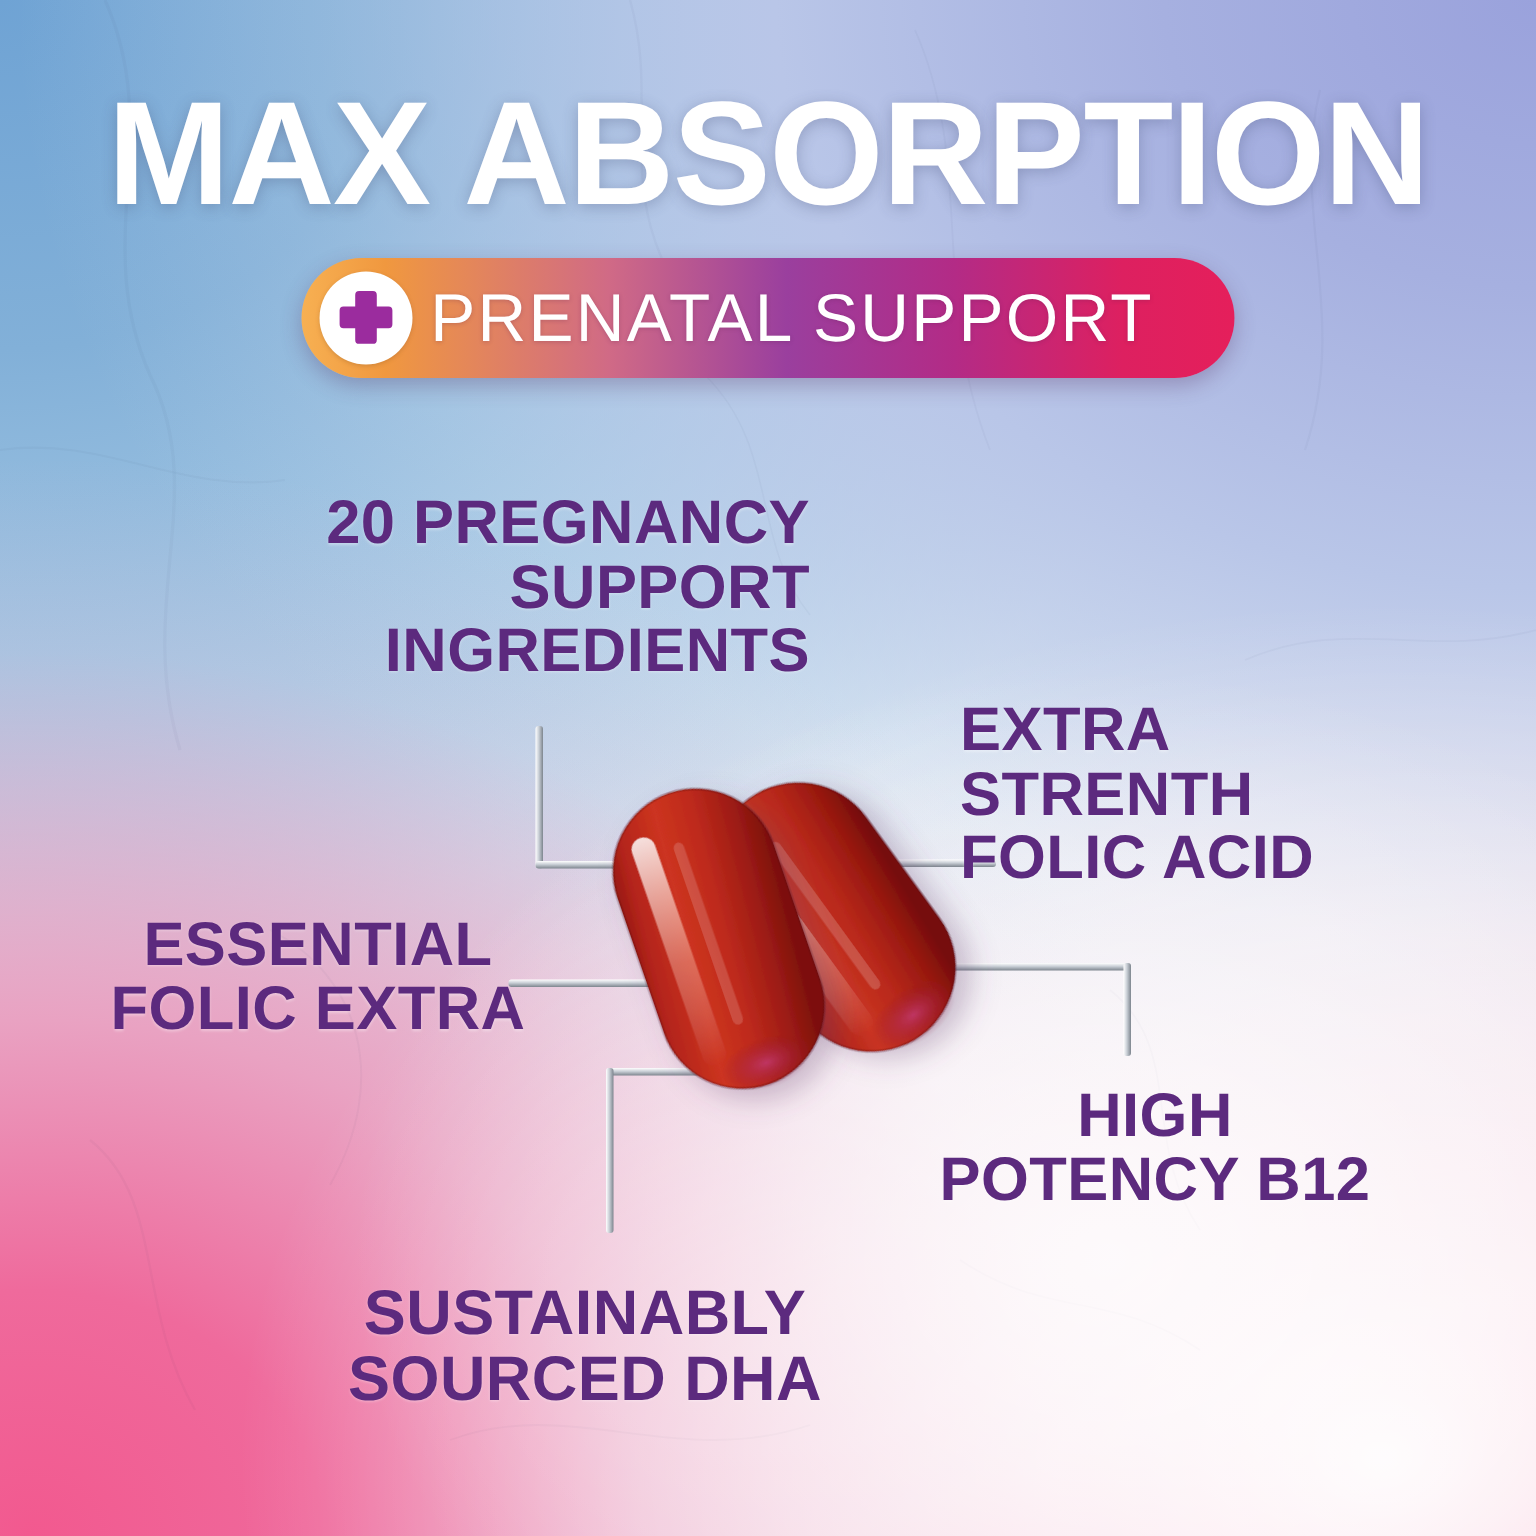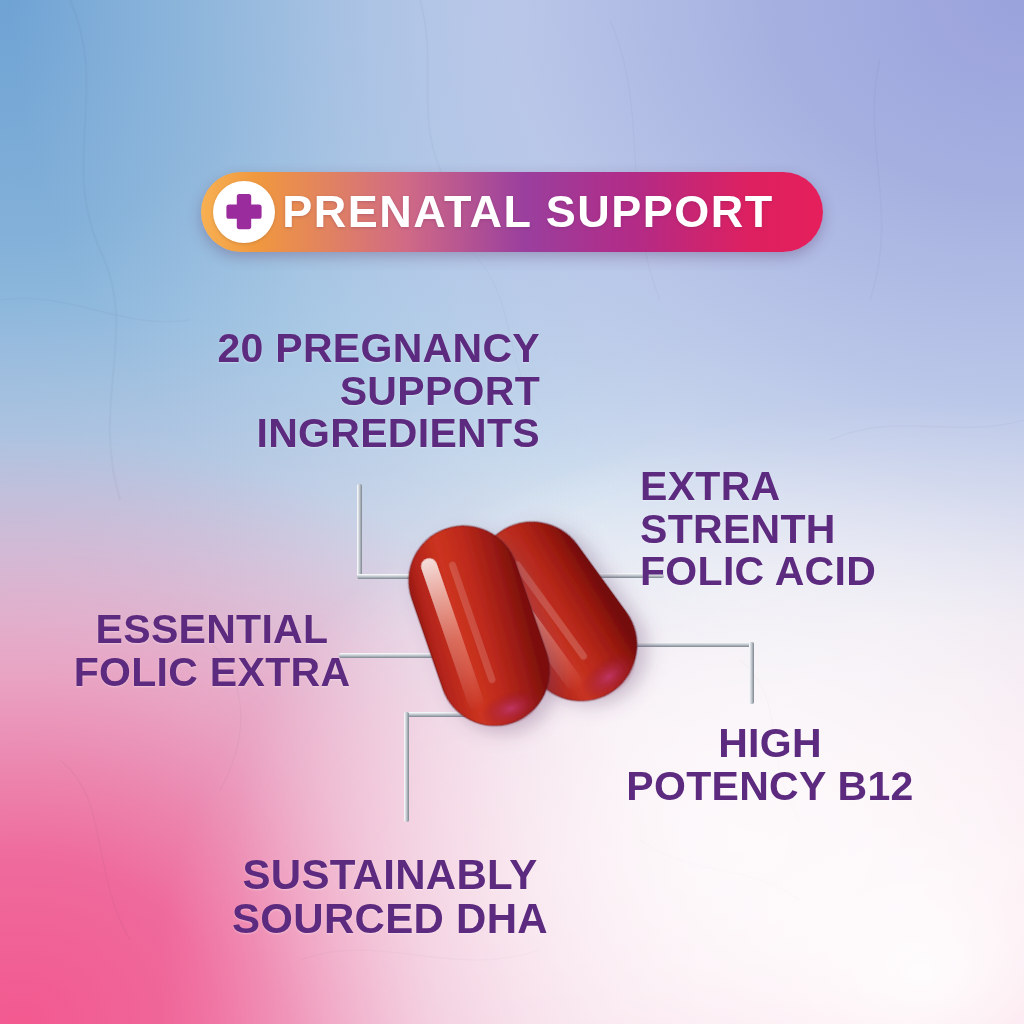--- a/index.html
+++ b/index.html
@@ -82,21 +82,21 @@
     flex: 0 0 auto;
     display: flex;
     align-items: center;
     justify-content: center;
     box-shadow: 0 1px 3px rgba(120,70,30,0.25);
   }
   .badge-label {
     flex: 1 1 auto;
     text-align: center;
     font-size: 45px;
-    font-weight: 700;
+    font-weight: 400;
     color: #ffffff;
     letter-spacing: 1.5px;
     padding-right: 42px;
     white-space: nowrap;
     text-shadow: 0 1px 3px rgba(90,30,80,0.25);
   }
 
   
   .feature {
     position: absolute;
@@ -137,20 +137,21 @@
       <path d="M60,760 C110,800 90,870 130,940" stroke-width="1.6"></path>
       <path d="M640,840 C700,880 740,860 800,900" stroke-width="1.1"></path>
       <path d="M300,960 C380,930 450,980 540,950" stroke-width="1.2"></path>
       <path d="M740,660 C790,700 760,760 800,820" stroke-width="1.1"></path>
       <path d="M470,250 C520,300 500,360 540,410" stroke-width="1.0"></path>
     </g>
   </svg>
 
   <div class="bg-sheen"></div>
 
+  <div class="headline">MAX ABSORPTION</div>
 
   <div class="badge">
     <div class="badge-circle">
       <svg width="42" height="42" viewBox="0 0 42 42">
         <path d="M16.4 3 h9.2 a2.6 2.6 0 0 1 2.6 2.6 V13.4 h7.8 a2.6 2.6 0 0 1 2.6 2.6 v9.2
                  a2.6 2.6 0 0 1 -2.6 2.6 H28.2 v7.8 a2.6 2.6 0 0 1 -2.6 2.6 h-9.2
                  a2.6 2.6 0 0 1 -2.6 -2.6 V27.8 H6 a2.6 2.6 0 0 1 -2.6 -2.6 v-9.2
                  A2.6 2.6 0 0 1 6 13.4 h7.8 V5.6 A2.6 2.6 0 0 1 16.4 3 Z" fill="#9B2C9E"></path>
       </svg>
     </div>

